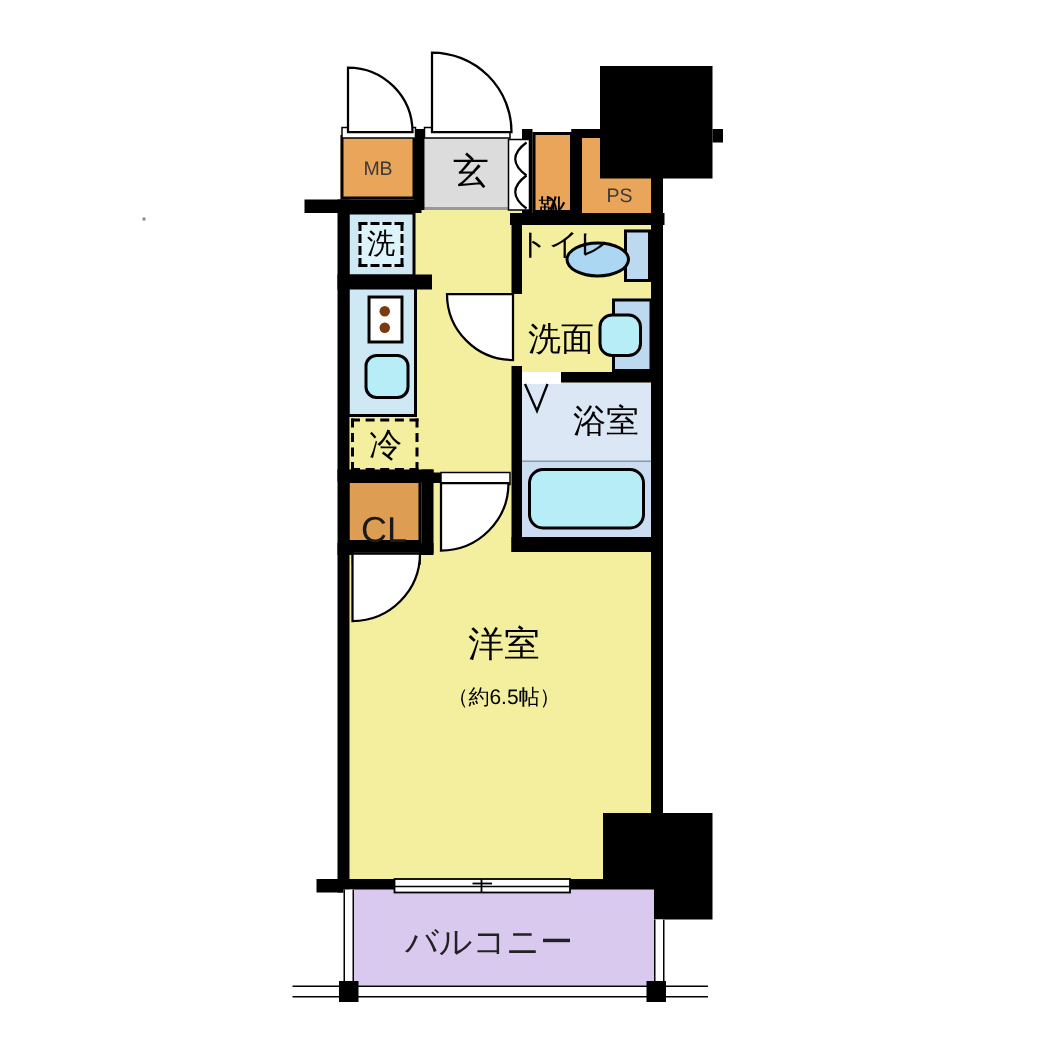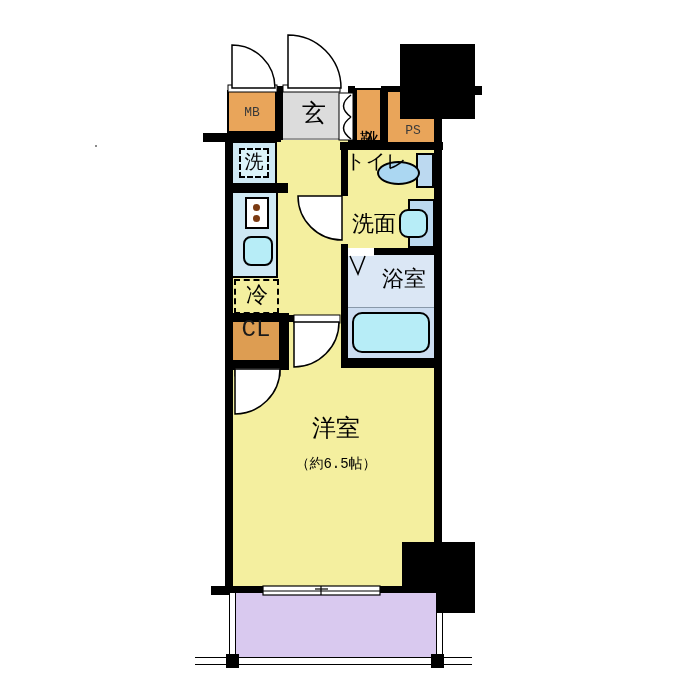--- a/index.html
+++ b/index.html
@@ -1,21 +1,21 @@
 <!DOCTYPE html>
 <html><head>
 <meta charset="utf-8">
 <style>
   html,body{margin:0;padding:0;background:#fff;}
   #stage{position:relative;width:700px;height:700px;background:#ffffff;overflow:hidden;
          font-family:"DejaVu Sans",sans-serif;}
   .abs{position:absolute;box-sizing:border-box;}
   .wall{position:absolute;background:var(--wall);}
   .lbl{position:absolute;transform:translate(-50%,-50%);color:#000;white-space:nowrap;
-       font-family:Liberation Mono, monospace;line-height:1;text-align:right;}
+       font-family:Liberation Sans, sans-serif;line-height:1;text-align:right;}
   .small{font-size:13px;color:#3a3a3a;}
   .orange{background:var(--orange);}
   .fixture{background:var(--fixblue);border:2px solid #000;}
   svg{position:absolute;left:0;top:0;}
 </style>
 </head>
 <body>
 
 <div id="stage" style="--wall: #000000; --orange: #e9a55a; --clorange: #dd9d52; --floor: #f4ef9f; --gray: #dcdcdc; --fixblue: #cfe9f4; --cyan: #b7edf7; --bath: #dbe7f5; --bathlow: #ccddf1; --san: #bcd9f0; --purple: #d9c9ef;">
 
@@ -101,18 +101,19 @@
 
   <div class="lbl small" style="left:252px;top:112px;">MB</div>
   <div class="lbl" style="left:314px;top:115px;font-size:24px;">玄</div>
   <div class="lbl" style="left:368px;top:115px;font-size:19px;writing-mode:vertical-rl;">靴入</div>
   <div class="lbl small" style="left:413px;top:130px;">PS</div>
   <div class="lbl" style="left:254px;top:163px;font-size:19px;">洗</div>
   <div class="lbl" style="left:376px;top:163px;font-size:20px;">トイレ</div>
   <div class="lbl" style="left:374px;top:226px;font-size:22px;">洗面</div>
   <div class="lbl" style="left:404px;top:281px;font-size:22px;">浴室</div>
   <div class="lbl" style="left:257px;top:297px;font-size:22px;">冷</div>
-  <div class="lbl" style="left:256px;top:330px;font-size:24px;color:#1a1a1a;">CL</div>
+  <div class="lbl" style="left:256px;top:354px;font-size:24px;color:#1a1a1a;">CL</div>
   <div class="lbl" style="left:336px;top:430px;font-size:24px;">洋室</div>
   <div class="lbl" style="left:336px;top:464px;font-size:14px;">（約6.5帖）</div>
+  <div class="lbl" style="left:326px;top:628px;font-size:22px;color:#222;">バルコニー</div>
 
   <div class="abs" style="left:95px;top:145px;width:2px;height:2px;background:#8a8a8a;"></div>
 </div>
 
 </body></html>

